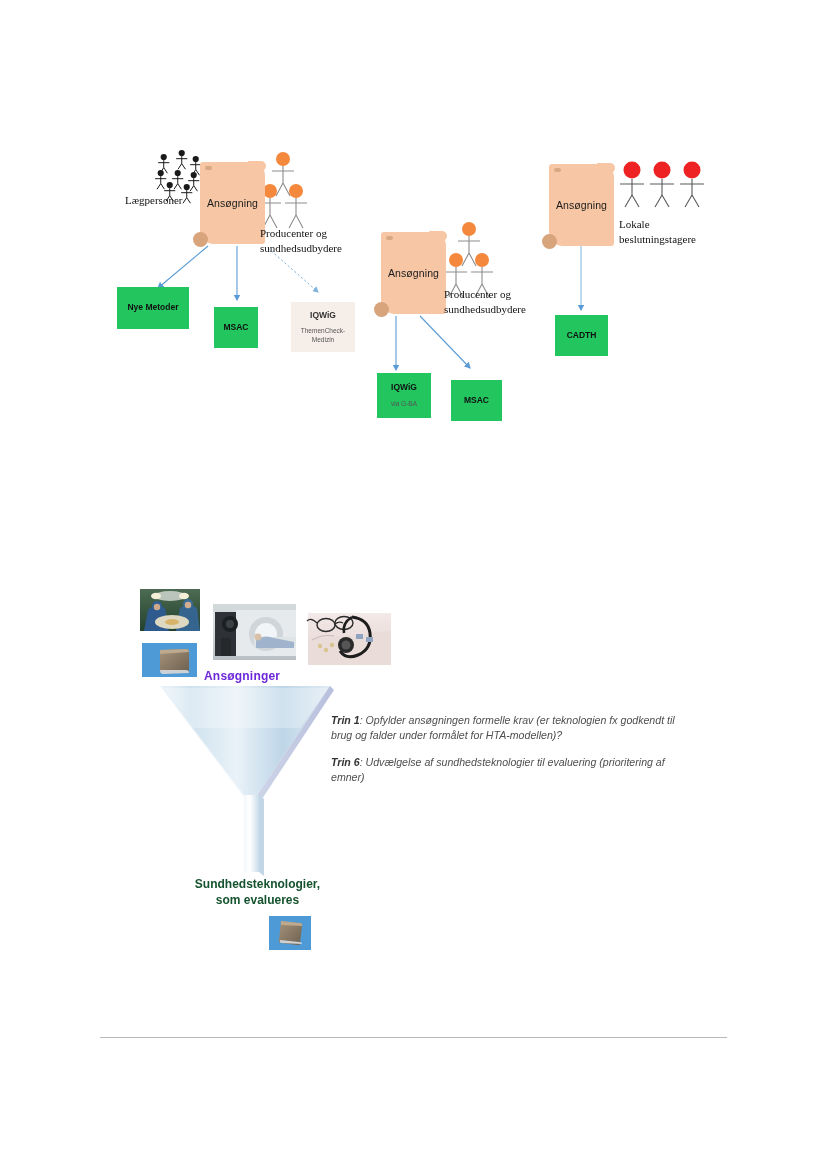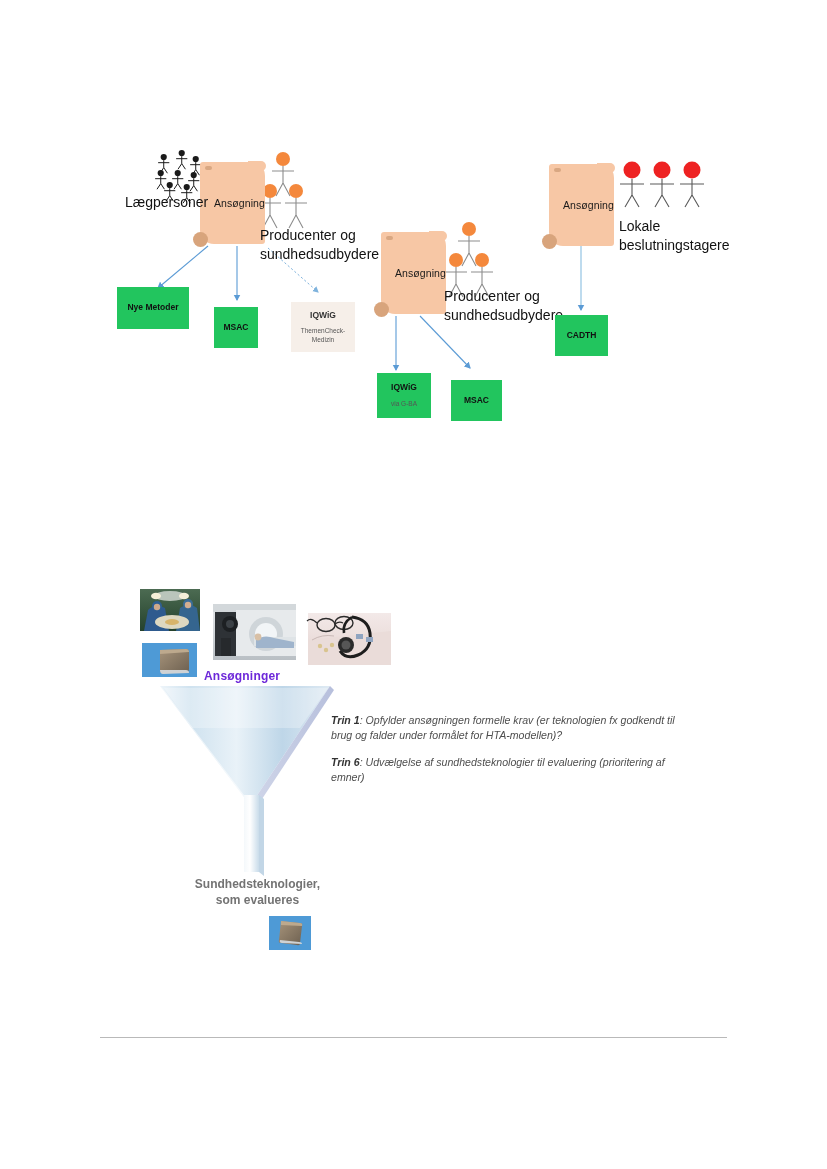--- a/index.html
+++ b/index.html
@@ -33,21 +33,21 @@
     background:#d9a782;
   }
   .scroll .curl-bl{
     position:absolute;bottom:-3px;left:-7px;
     width:15px;height:15px;border-radius:50%;
     background:#d8a47c;
   }
   .scroll .scroll-label{
     position:absolute;left:0;right:0;top:50%;
     transform:translateY(-50%);
-    text-align:right;
+    text-align:center;
     font-size:10.5px;
     color:#1a1a1a;
     letter-spacing:.1px;
   }
 
   
   .obox{
     position:absolute;
     background:#22c55e;
     display:flex;flex-direction:column;
@@ -62,35 +62,36 @@
       radial-gradient(#efe1d6 0.6px, transparent 0.7px);
     background-size:4px 4px,4px 4px;
     background-position:0 0,2px 2px;
     color:#333;
   }
   .obox .sub{font-weight:normal;font-size:6.5px;margin-top:6px;color:#555;}
 
   
   .lbl{
     position:absolute;
-    font-size:14px;
+    font-size:11px;
     line-height:1.35;
     color:#111;
     white-space:pre-line;
+    font-family:Liberation Serif, serif;
   }
 
   
   .funnel-cap{
     position:absolute;
     font-size:12px;font-weight:bold;color:#6d28d9;
     letter-spacing:.2px;
   }
   .funnel-bottom{
     position:absolute;
-    font-size:12px;font-weight:bold;color:#737373;
+    font-size:12px;font-weight:bold;color:#14532d;
     text-align:center;line-height:1.3;
   }
 
   
   .trin-wrap{position:absolute;}
   .trin{
     font-size:10.6px;
     line-height:1.42;
     color:#4e4e4e;
     margin-bottom:12px;

